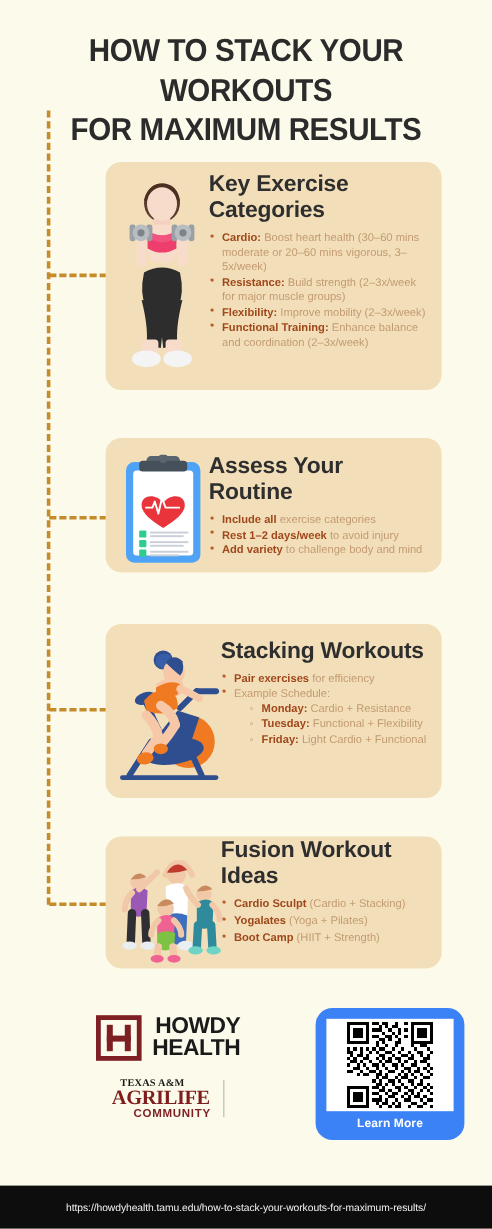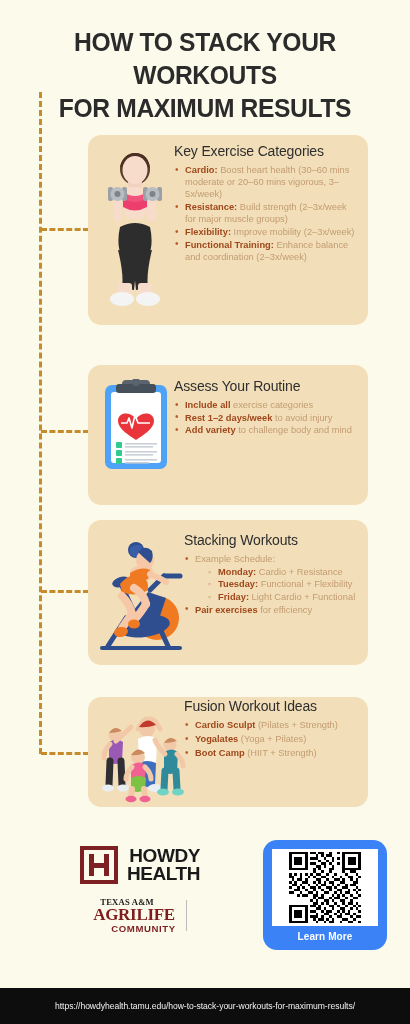--- a/index.html
+++ b/index.html
@@ -60,22 +60,22 @@
     height: 100%;
     align-items: flex-start;
   }
   .art {
     flex: 0 0 auto;
     position: relative;
   }
   .body { flex: 1 1 auto; padding-top: 8px; padding-right: 11px; }
 
   .card-title {
-    font-size: 14px;
-    font-weight: 400;
+    font-size: 19px;
+    font-weight: 700;
     color: #2E2E2E;
     letter-spacing: -0.15px;
     margin-bottom: 5px;
   }
 
   ul.bullets { list-style: none; }
   ul.bullets > li {
     position: relative;
     padding-left: 11px;
     font-size: 9.3px;
@@ -246,21 +246,21 @@
         <ul class="bullets">
           <li><span class="lead">Cardio:</span><span> Boost heart health (30–60 mins moderate or 20–60 mins vigorous, 3–5x/week)</span></li>
           <li><span class="lead">Resistance:</span><span> Build strength (2–3x/week for major muscle groups)</span></li>
           <li><span class="lead">Flexibility:</span><span> Improve mobility (2–3x/week)</span></li>
           <li><span class="lead">Functional Training:</span><span> Enhance balance and coordination (2–3x/week)</span></li>
         </ul>
       </div>
     </div>
   </div>
 
-  <div class="card" style="top:365px;height:140px">
+  <div class="card" style="top:365px;height:112px">
     <div class="card-inner">
       <div class="art" style="width:86px;padding:14px 0 0 14px">
         <svg width="68" height="92" viewBox="0 0 68 92">
           <rect x="3" y="6" width="62" height="84" rx="7" fill="#4FA3F7"></rect>
           <rect x="9" y="13" width="50" height="71" rx="3" fill="#FFFFFF"></rect>
           <rect x="20" y="1" width="28" height="12" rx="4" fill="#5A646E"></rect>
           <rect x="14" y="5" width="40" height="9" rx="3" fill="#46505A"></rect>
           <circle cx="34" cy="3" r="4" fill="#5A646E"></circle>
           <path d="M34 40 C28 32 16 33 16 42 C16 50 28 57 34 61 C40 57 52 50 52 42 C52 33 40 32 34 40z" fill="#E8343A"></path>
           <path d="M19 44 h6 l2 -5 l3 10 l3 -13 l3 8 h12" stroke="#FFFFFF" stroke-width="1.6" fill="none" stroke-linejoin="round"></path>
@@ -313,28 +313,28 @@
           <path d="M38 74 q-6 8 -10 14" stroke="#F7C8A8" stroke-width="8" stroke-linecap="round" fill="none"></path>
           <path d="M40 48 q10 6 12 16" stroke="#F7C8A8" stroke-width="8" stroke-linecap="round" fill="none"></path>
           <path d="M52 64 q-6 10 -12 16" stroke="#F7C8A8" stroke-width="8" stroke-linecap="round" fill="none"></path>
           <ellipse cx="27" cy="92" rx="7" ry="5" fill="#F07A22" transform="rotate(-12 27 92)"></ellipse>
           <ellipse cx="40" cy="84" rx="6" ry="4.5" fill="#F07A22"></ellipse>
         </svg>
       </div>
       <div class="body" style="padding-top:12px">
         <div class="card-title">Stacking Workouts</div>
         <ul class="bullets">
+          <li><span class="lead">Pair exercises</span><span> for efficiency</span></li>
           <li><span>Example Schedule:</span>
             <ul class="bullets sub">
               <li><span class="lead">Monday:</span><span> Cardio + Resistance</span></li>
               <li><span class="lead">Tuesday:</span><span> Functional + Flexibility</span></li>
               <li><span class="lead">Friday:</span><span> Light Cardio + Functional</span></li>
             </ul>
           </li>
-          <li><span class="lead">Pair exercises</span><span> for efficiency</span></li>
         </ul>
       </div>
     </div>
   </div>
 
   <div class="card" style="top:697px;height:110px">
     <div class="card-inner">
       <div class="art" style="width:96px;padding:10px 0 0 6px">
         <svg width="94" height="96" viewBox="0 0 94 96">
 
@@ -380,21 +380,21 @@
             <path d="M37 71 q8 -4 15 0 l-1 12 q-8 4 -14 0z" fill="#7DC242"></path>
             <path d="M38 82 l-1 8 M50 82 l1 8" stroke="#F2C9A8" stroke-width="6" stroke-linecap="round"></path>
             <ellipse cx="37" cy="92" rx="5.5" ry="3.2" fill="#F06292"></ellipse>
             <ellipse cx="51" cy="92" rx="5.5" ry="3.2" fill="#F06292"></ellipse>
           </g>
         </svg>
       </div>
       <div class="body" style="padding-top:1px">
         <div class="card-title">Fusion Workout Ideas</div>
         <ul class="bullets" style="margin-top:5px">
-          <li style="margin-bottom:2px"><span class="lead">Cardio Sculpt</span><span> (Pilates + Strength)</span></li>
+          <li style="margin-bottom:2px"><span class="lead">Cardio Sculpt</span><span> (Cardio + Stacking)</span></li>
           <li style="margin-bottom:2px"><span class="lead">Yogalates</span><span> (Yoga + Pilates)</span></li>
           <li style="margin-bottom:2px"><span class="lead">Boot Camp</span><span> (HIIT + Strength)</span></li>
         </ul>
       </div>
     </div>
   </div>
 
   <div class="footer">
     <div class="brand">
       <div class="howdy-row">

